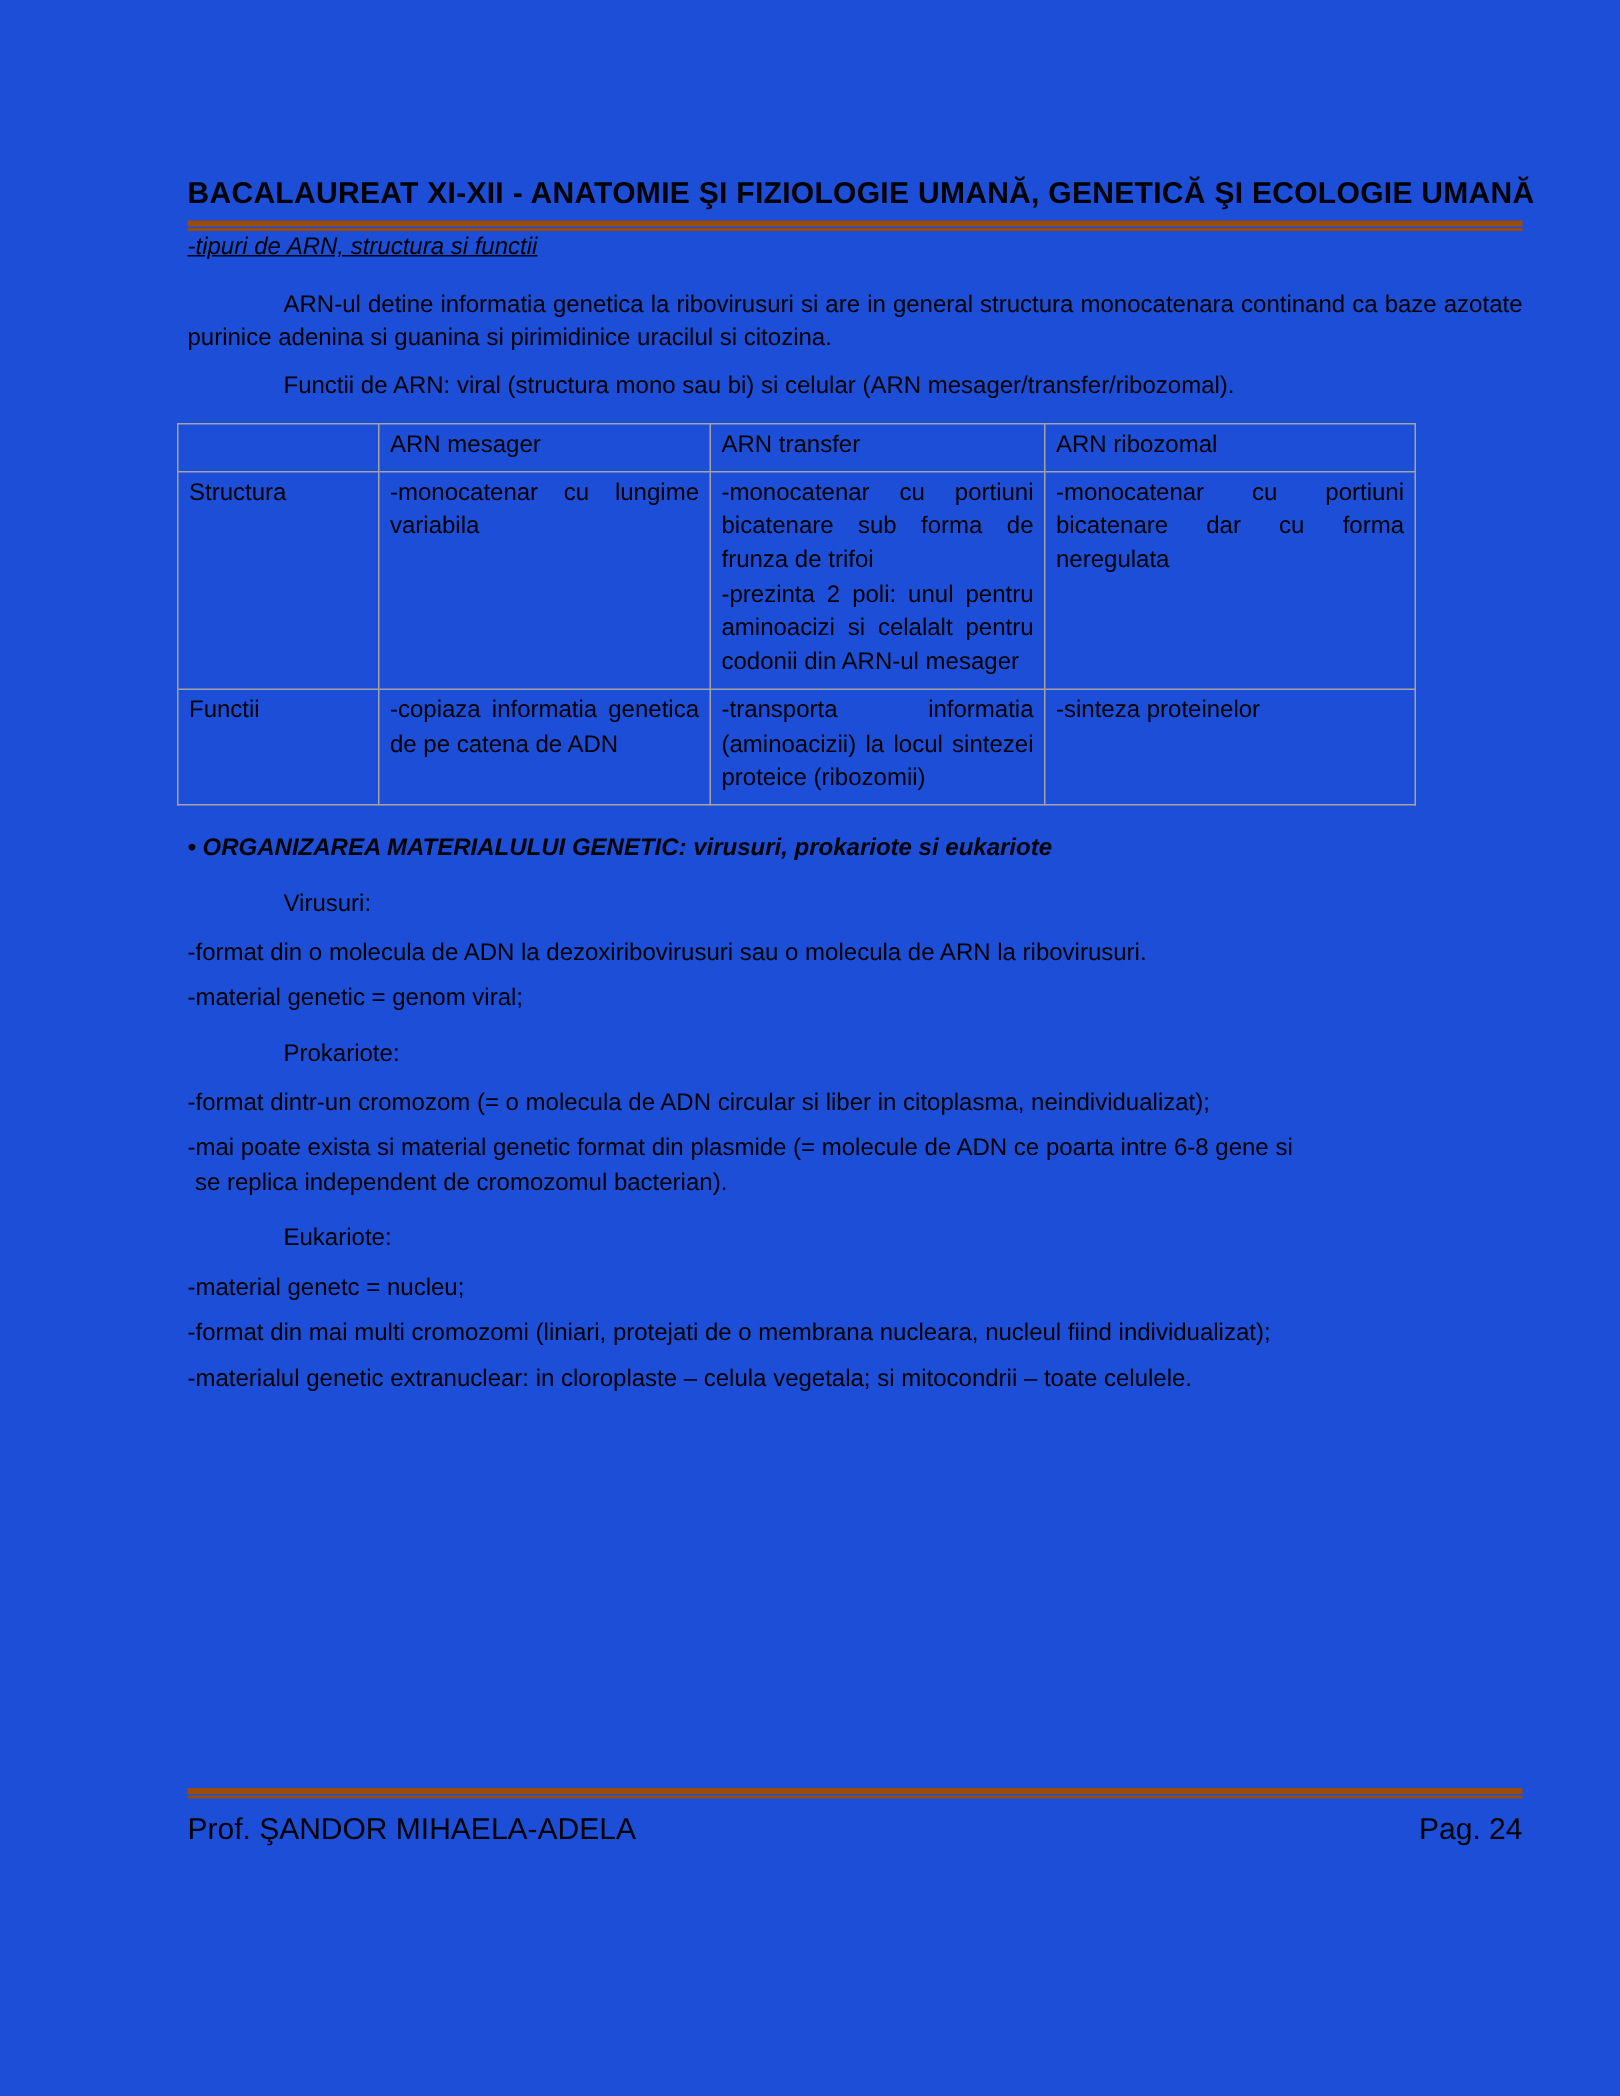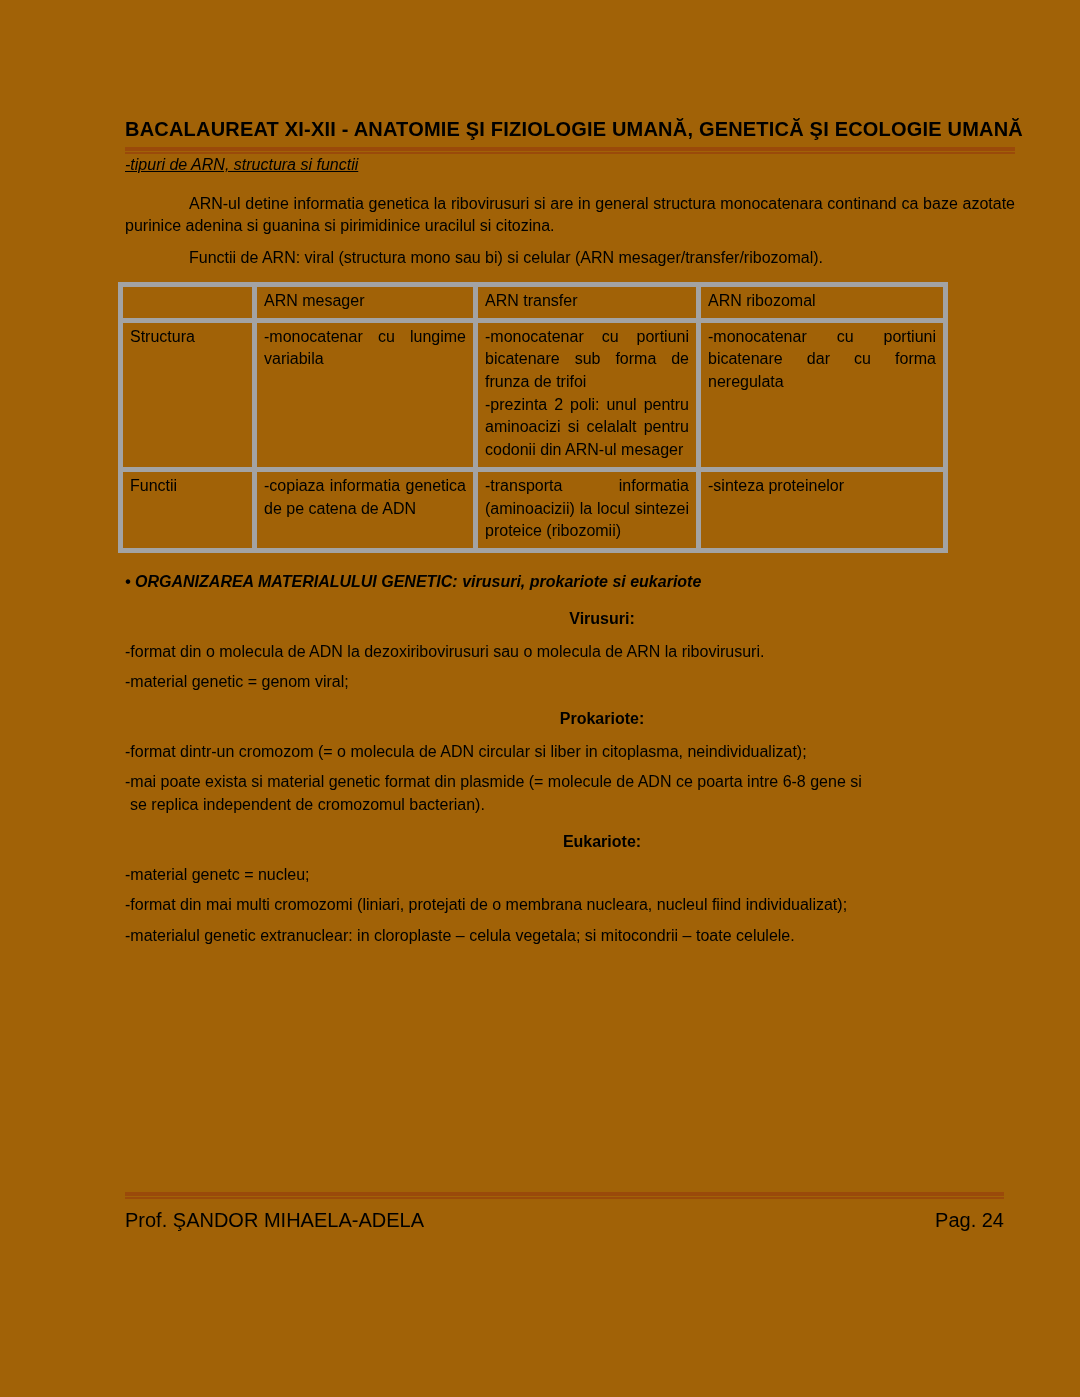--- a/index.html
+++ b/index.html
@@ -3,21 +3,21 @@
 <meta charset="utf-8">
 <title>Document Page</title>
 <style>
   * { box-sizing: border-box; }
   html, body { margin: 0; padding: 0; background: #e8e8e8; }
   .page {
     position: relative;
     width: 1080px;
     height: 1397px;
     margin: 0 auto;
-    background: #a16207;
+    background: #1d4ed8;
     font-family: "Liberation Sans", sans-serif;
     color: #000000;
     padding: 118px 65px 0 125px;
   }
   
   .doc-title {
     font-size: 20px;
     font-weight: 700;
     text-align: center;
     margin: 0 0 6px 0;
@@ -43,48 +43,47 @@
   .lead-bold { font-weight: 400; }
   
   table.rna {
     border-collapse: collapse;
     margin: 12px 0 18px -7px;
     width: 825px;
     table-layout: fixed;
     font-size: 16px;
   }
   table.rna td {
-    border: 5px solid #a3a3a3;
+    border: 1px solid #a3a3a3;
     vertical-align: top;
     padding: 3px 7px 5px 7px;
     line-height: 1.42;
   }
   td.cell-justify { text-align: justify; white-space: pre-line; }
   .col-label   { width: 134px; }
   .col-mesager { width: 221px; }
   .col-transfer{ width: 223px; }
   .col-riboz   { width: 247px; }
   
   .org-heading {
     font-weight: 700;
     font-style: italic;
     margin: 16px 0 14px 0;
   }
   .group-title {
-    font-weight: 700;
+    font-weight: 400;
     text-indent: 64px;
     margin: 14px 0 10px 0;
-    text-align: center;
   }
   .list-line { margin: 0 0 8px 0; }
   
   .footer {
     position: absolute;
     left: 125px;
-    right: 76px;
+    right: 65px;
     top: 1192px;
   }
   .footer-row {
     display: flex;
     justify-content: space-between;
     align-items: baseline;
     margin-top: 10px;
     font-size: 20px;
   }
 </style>

